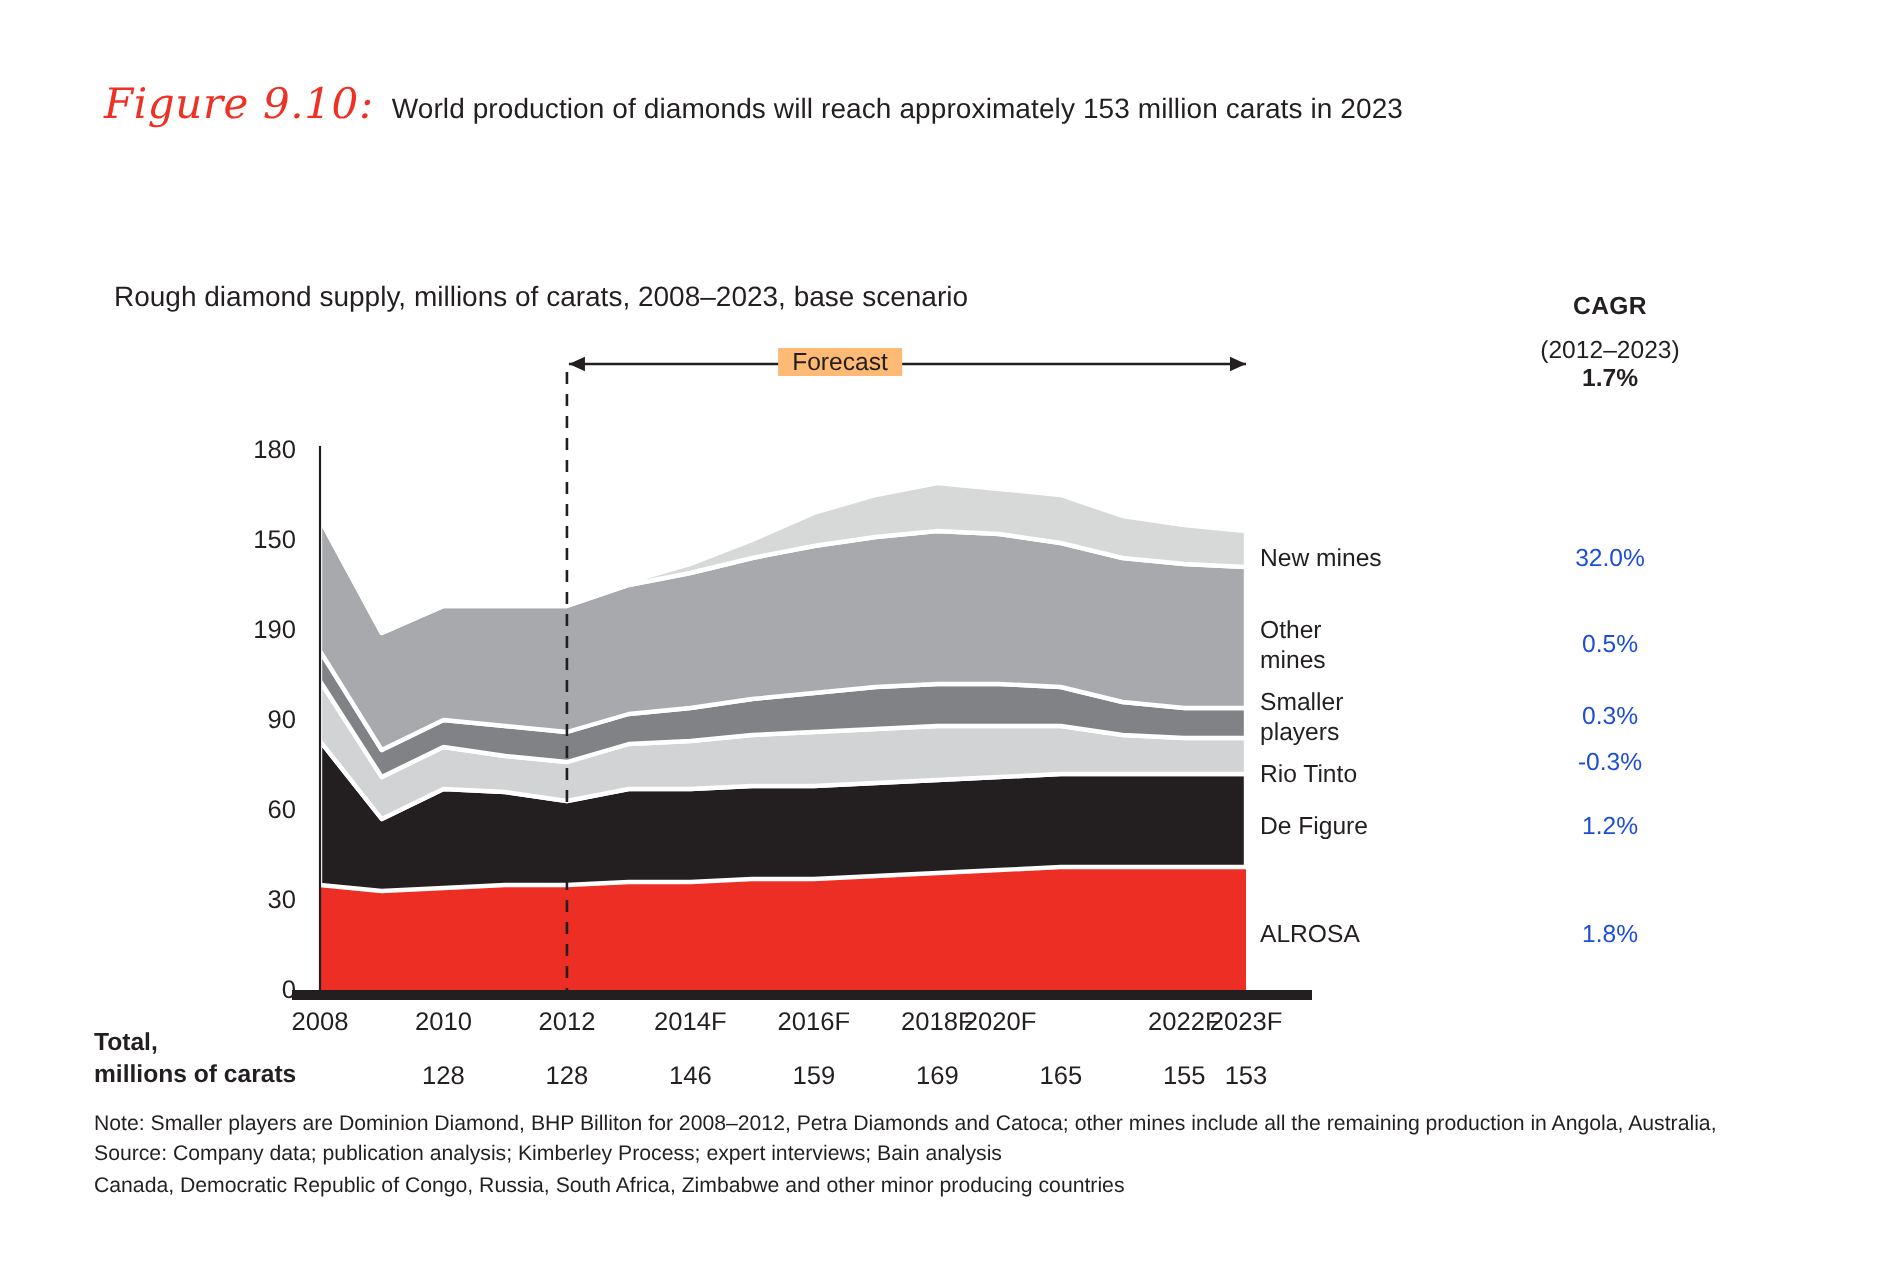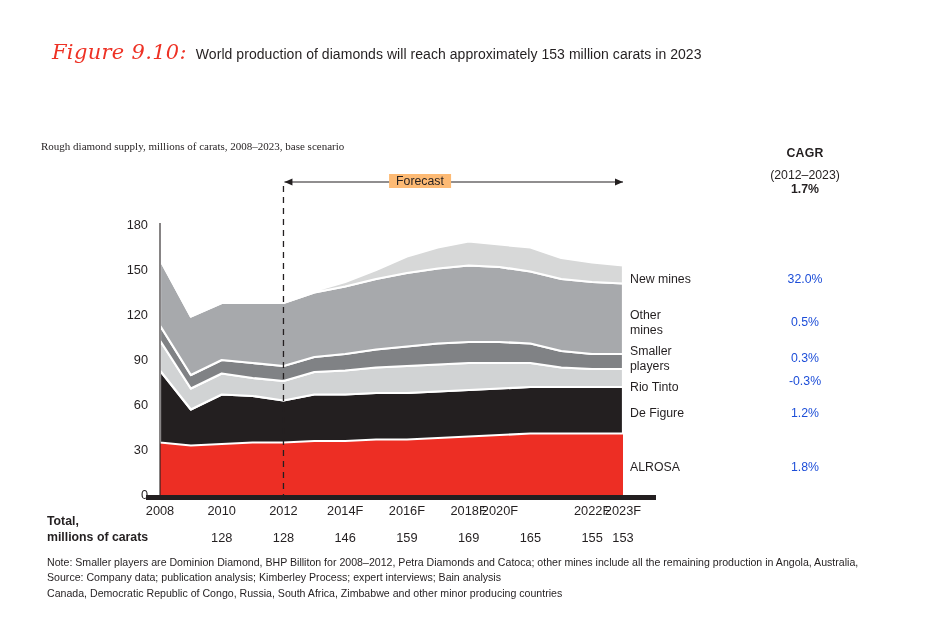--- a/index.html
+++ b/index.html
@@ -36,25 +36,24 @@
   }
   #title-text {
     font-size: 14px;
     color: #231f20;
     letter-spacing: 0.05px;
   }
 
   
   #subtitle {
     position: absolute;
-    left: 41px;
+    left: 57px;
     top: 140px;
-    font-size: 11px;
-    color: #231f20;
-    font-family: Liberation Serif, serif;
+    font-size: 14px;
+    color: #231f20;
   }
 
   
   #cagr-header {
     position: absolute;
     left: 740px;
     top: 146px;
     width: 130px;
     text-align: center;
   }
@@ -195,21 +194,21 @@
   </svg>
 </div>
 
 <div id="forecast-label">Forecast</div>
 
 <div id="y-tick-labels">
     <div class="y-tick-label" style="left: 108px; top: 487px;">0</div>
     <div class="y-tick-label" style="left: 108px; top: 442px;">30</div>
     <div class="y-tick-label" style="left: 108px; top: 397px;">60</div>
     <div class="y-tick-label" style="left: 108px; top: 352px;">90</div>
-    <div class="y-tick-label" style="left: 108px; top: 307px;">120</div>
+    <div class="y-tick-label" style="left: 108px; top: 307px;">190</div>
     <div class="y-tick-label" style="left: 108px; top: 262px;">150</div>
     <div class="y-tick-label" style="left: 108px; top: 217px;">180</div>
   </div>
 <div id="x-tick-labels">
     <div class="x-tick-label" style="left: 160px; top: 503px;">2008</div>
     <div class="x-tick-label" style="left: 221.733px; top: 503px;">2010</div>
     <div class="x-tick-label" style="left: 283.467px; top: 503px;">2012</div>
     <div class="x-tick-label" style="left: 345.2px; top: 503px;">2014F</div>
     <div class="x-tick-label" style="left: 406.933px; top: 503px;">2016F</div>
     <div class="x-tick-label" style="left: 468.667px; top: 503px;">2018F</div>

